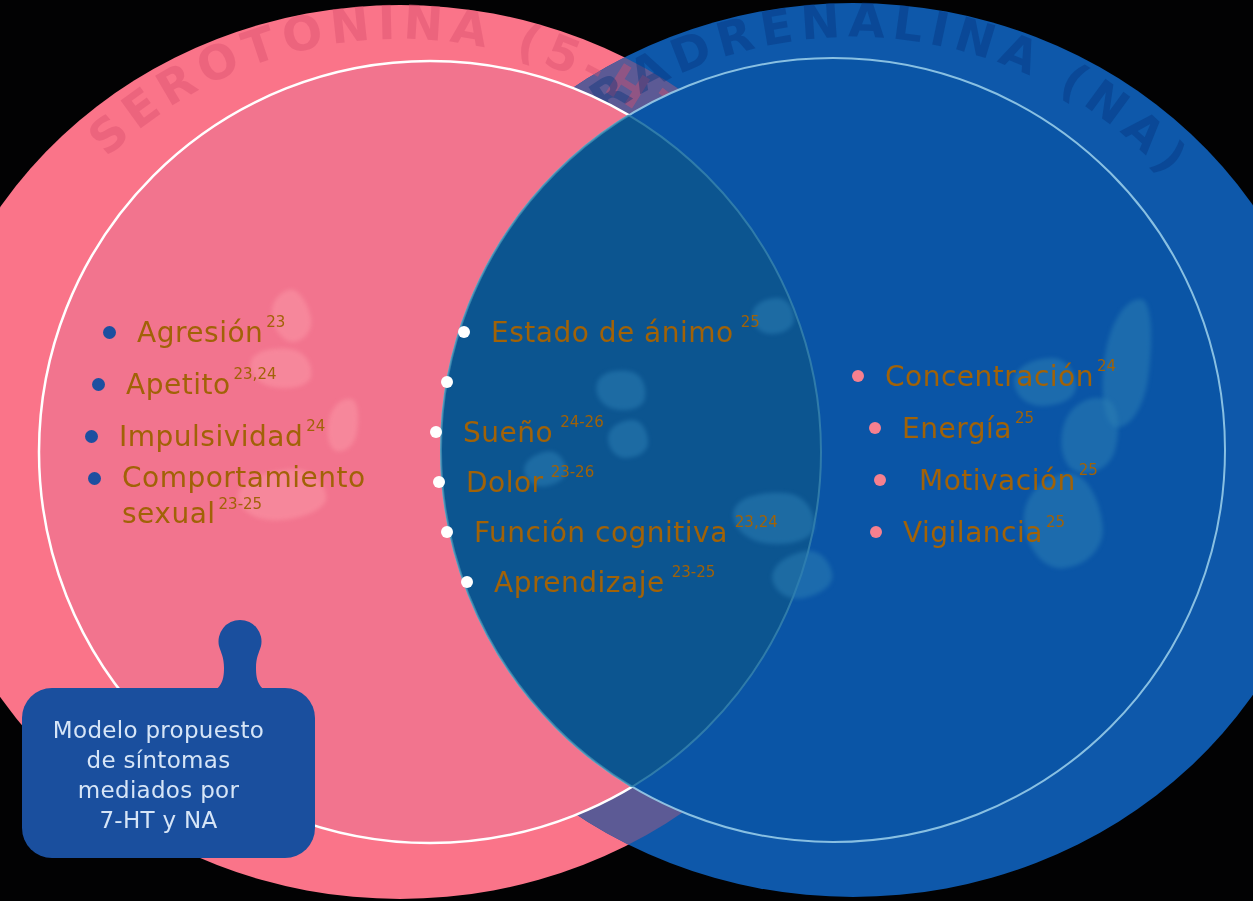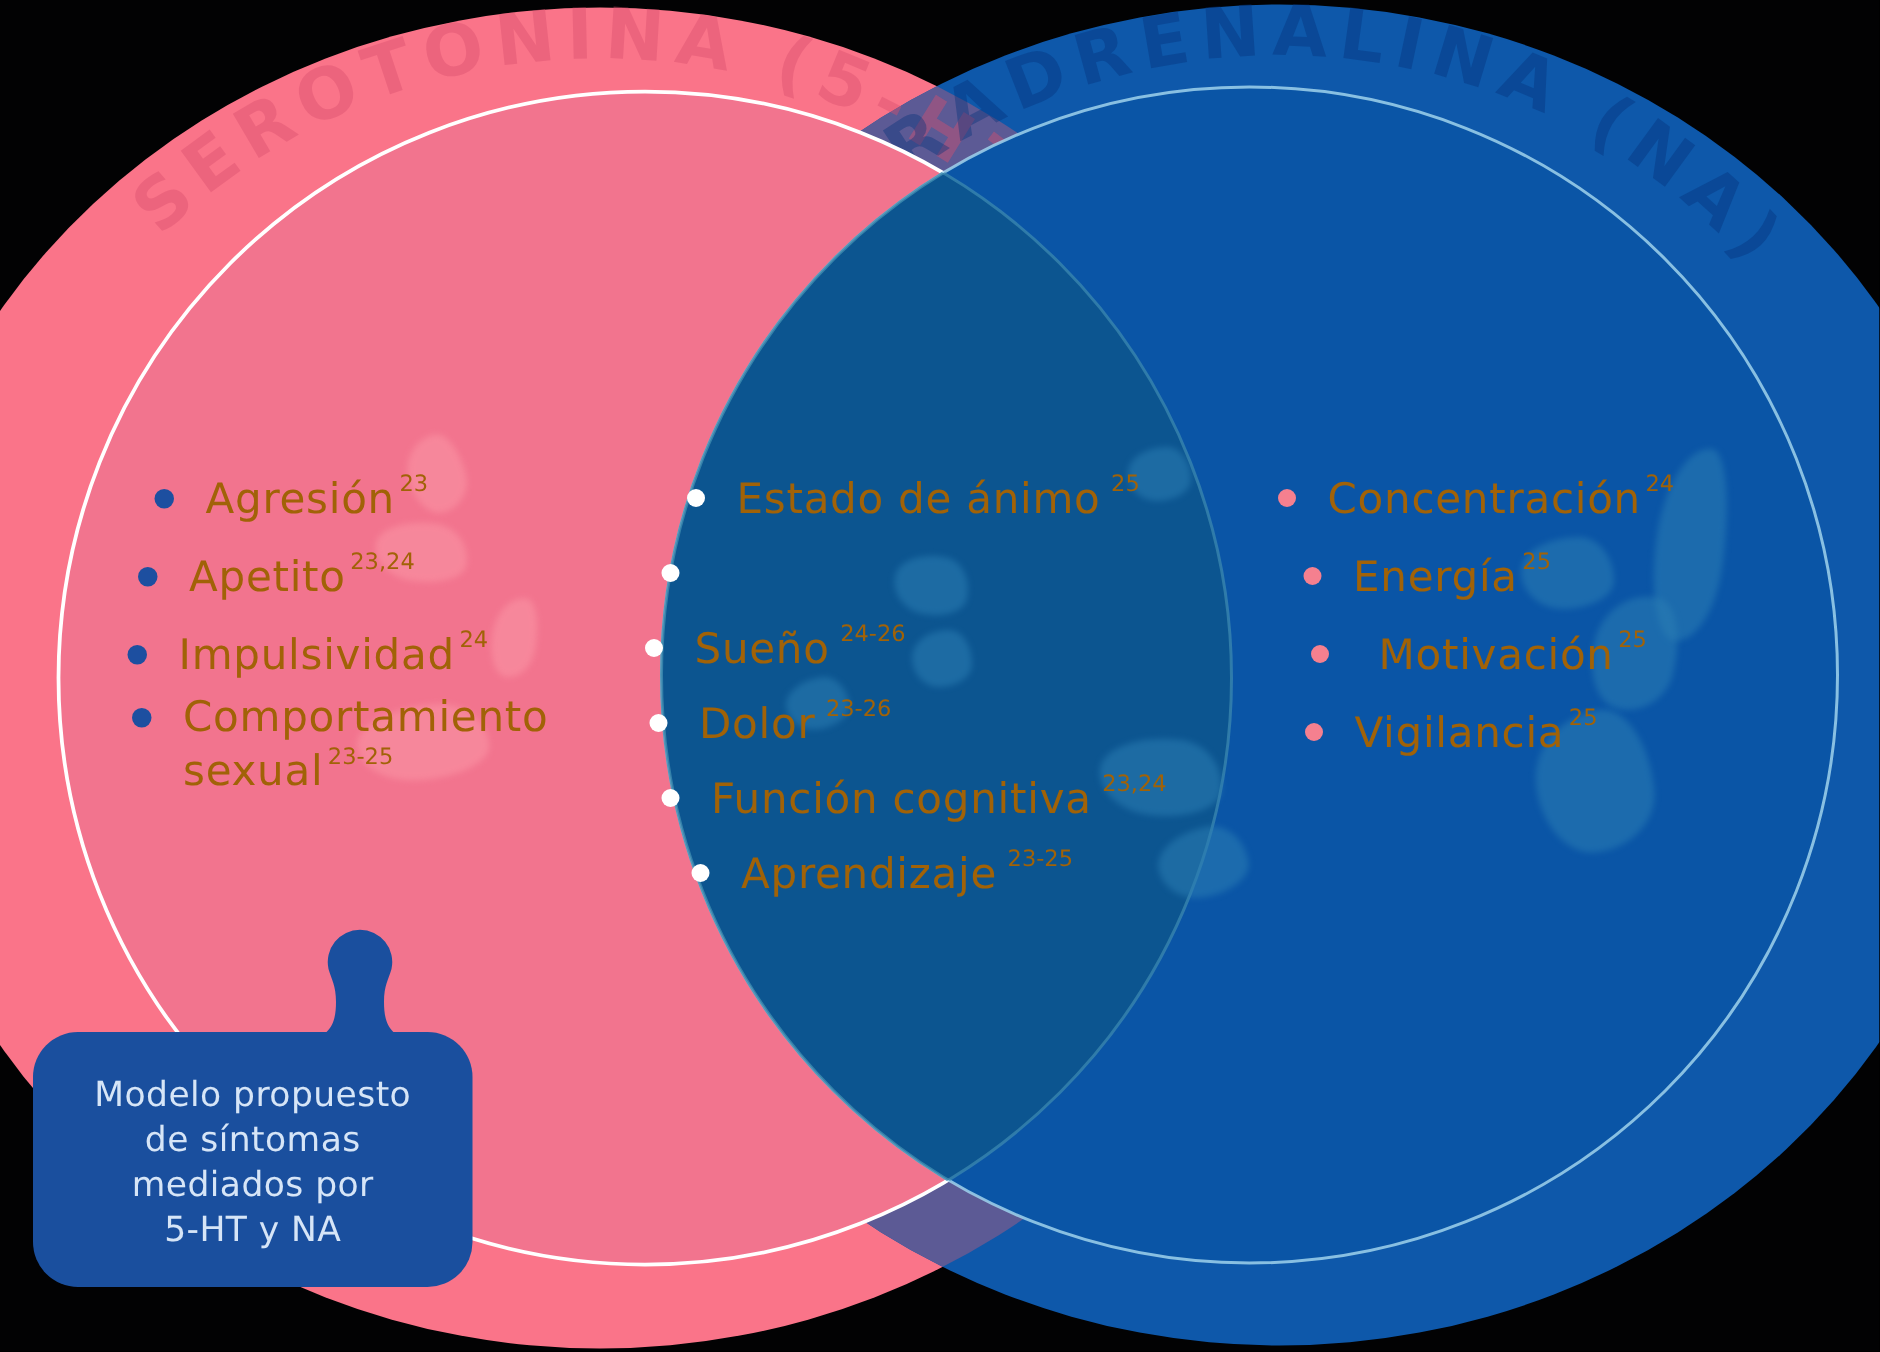--- a/index.html
+++ b/index.html
@@ -27,33 +27,33 @@
   .left-l .item:nth-child(1){margin-left:18px;}
   .left-l .item:nth-child(2){margin-left:7px;}
   .left-l .item:nth-child(3){margin-left:0;}
   .left-l .item:nth-child(4){margin-left:3px;}
   .overlap-l .item:nth-child(1){margin-left:28px;}
   .overlap-l .item:nth-child(2){margin-left:11px;}
   .overlap-l .item:nth-child(3){margin-left:0;}
   .overlap-l .item:nth-child(4){margin-left:3px;}
   .overlap-l .item:nth-child(5){margin-left:11px;}
   .overlap-l .item:nth-child(6){margin-left:31px;}
-  .right-l .item:nth-child(1){margin-left:0;}
+  .right-l .item:nth-child(1){margin-left:0;margin-top:44px;}
   .right-l .item:nth-child(2){margin-left:17px;}
   .right-l .item:nth-child(3){margin-left:22px;gap:12px;}
   .right-l .item:nth-child(4){margin-left:18px;}
 
   
   .smudge{position:absolute;z-index:1;filter:blur(2px);
     border-radius:62% 38% 55% 45% / 48% 60% 40% 52%;}
   .smudge.pk{background:var(--smudge_pink);opacity:.55;}
   .smudge.bl{background:var(--smudge_blue);opacity:.55;}
 
   
-  .callout-text{position:absolute;left:22px;top:701px;width:293px;height:148px;z-index:3;
+  .callout-text{position:absolute;left:12px;top:701px;width:293px;height:148px;z-index:3;
     display:flex;flex-direction:column;justify-content:center;align-items:center;
     color:var(--callout_text);font-size:23px;line-height:30px;letter-spacing:.3px;text-align:center;}
 
   
   text.arcTitle{font-size:47px;font-weight:bold;letter-spacing:7px;}
 </style>
 </head>
 <body>
 
 <div class="stage">
@@ -177,16 +177,16 @@
       <div class="item">
         <span class="bullet"></span>
         <span class="txt">Vigilancia<sup class="ref">25</sup></span>
       </div>
     </div>
 
   <div class="callout-text">
     <div>Modelo propuesto</div>
     <div>de síntomas</div>
     <div>mediados por</div>
-    <div>5-HT y NA</div>
+    <div>7-HT y NA</div>
   </div>
 
 </div>
 
 </body></html>

